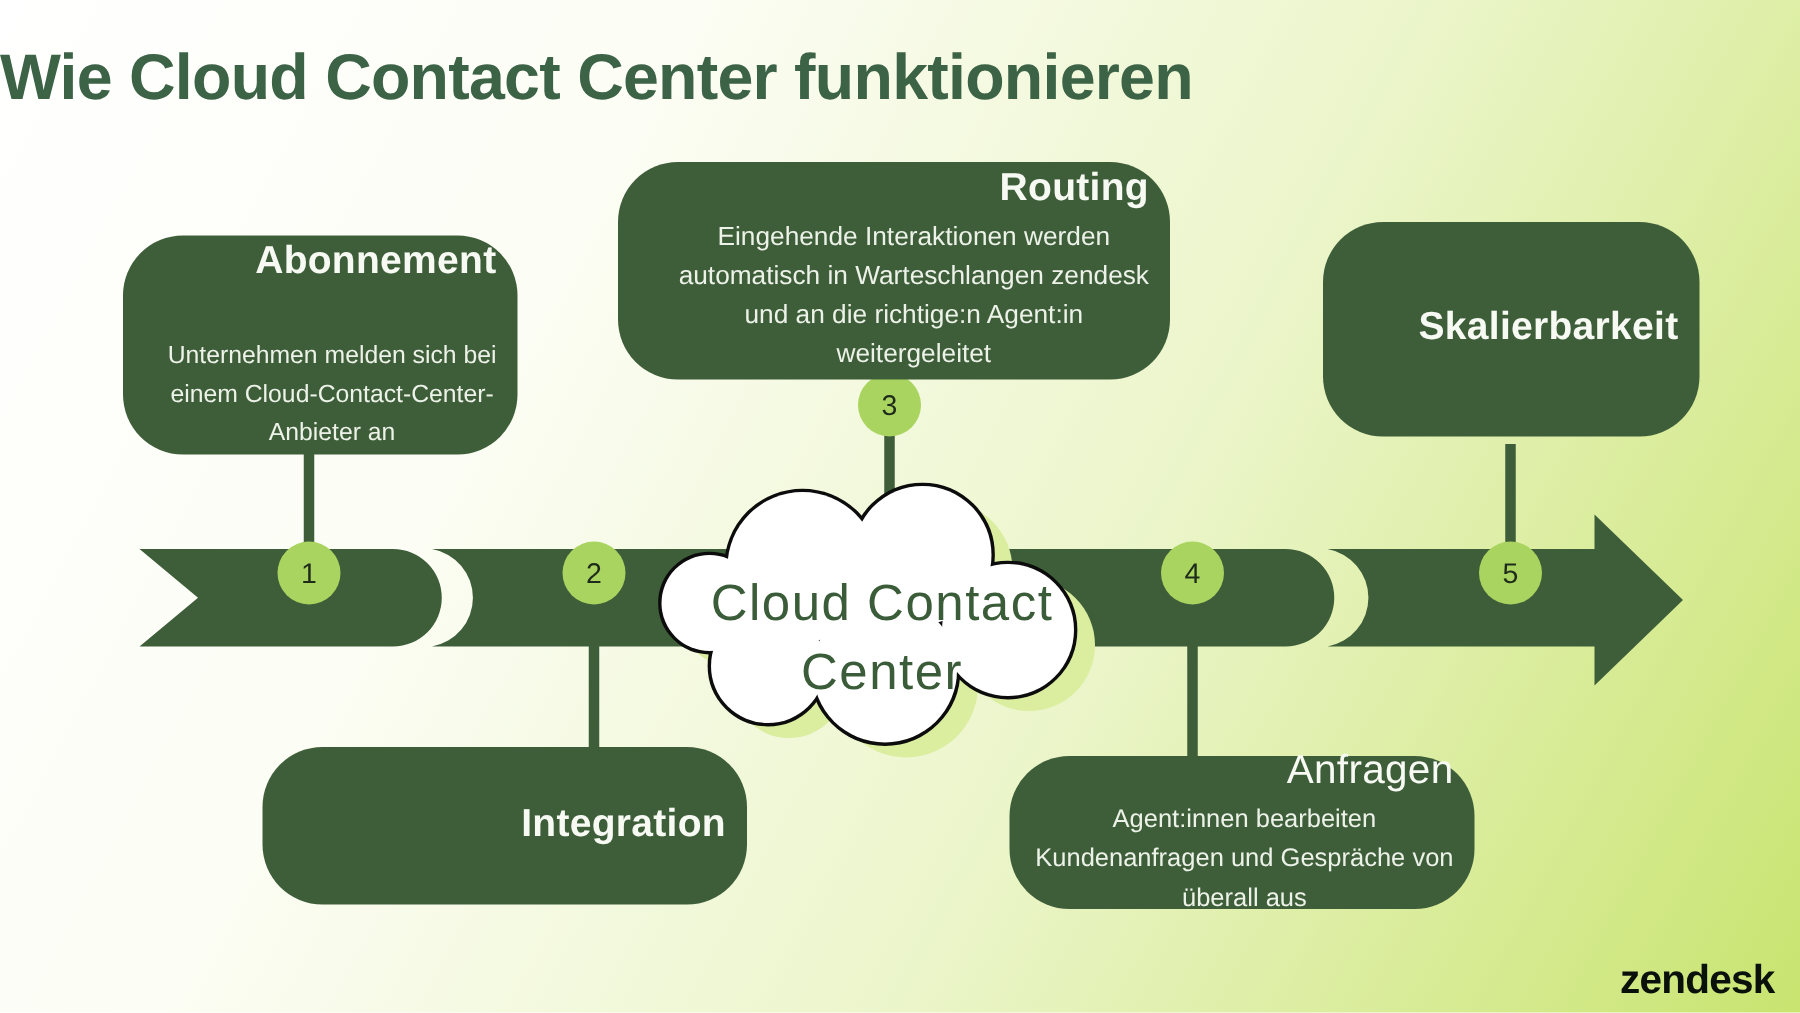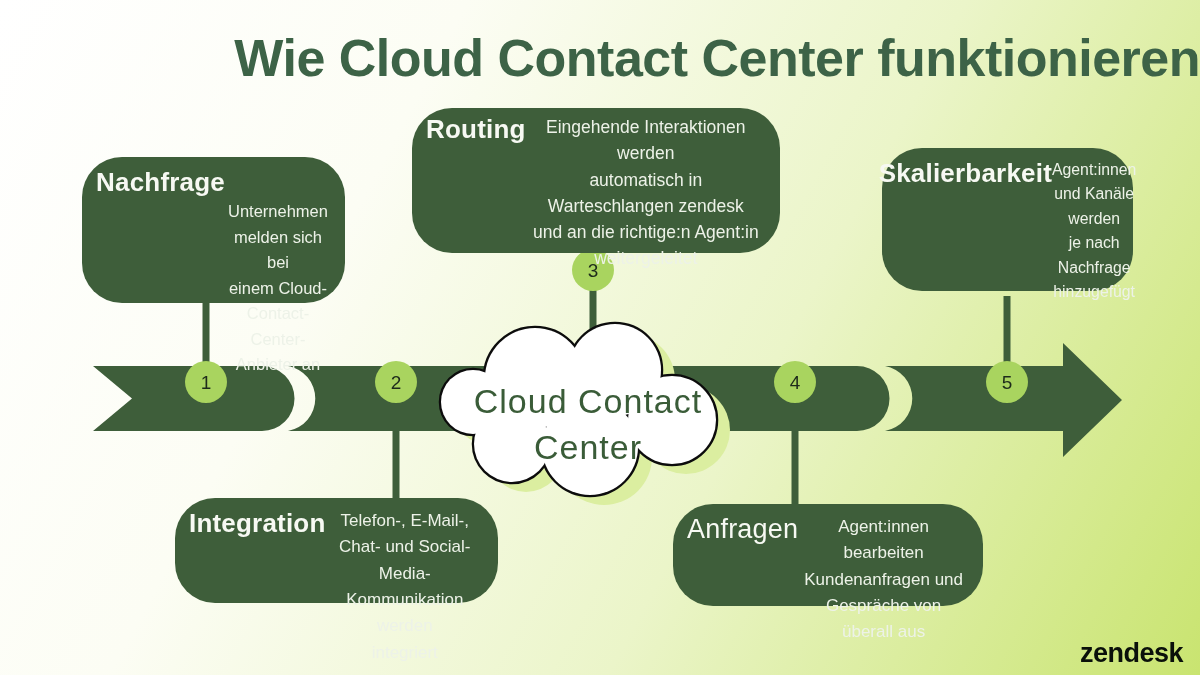--- a/index.html
+++ b/index.html
@@ -5,31 +5,31 @@
   html,body{margin:0;padding:0;}
   .canvas{
     position:relative;
     width:1200px;height:675px;
     overflow:hidden;
     background:linear-gradient(118deg,#ffffff 0%,#fcfdf4 30%,#ebf5c9 62%,#c9e470 100%);
     font-family:"Liberation Sans",sans-serif;
   }
   .title{
     position:absolute;left:0;right:0;top:28px;
-    text-align:right;
-    font-size:52px;font-weight:700;letter-spacing:-0.5px;
+    text-align:left;
+    font-size:43px;font-weight:700;letter-spacing:-0.5px;
     color:#3D6347;
   }
   .diagram-svg{position:absolute;left:0;top:0;width:1200px;height:675px;}
   .step-card{
     position:absolute;
     background:#3E5E3A;
     border-radius:40px;
     color:#EDF2E8;
-    display:flex;flex-direction:row;justify-content:center;align-items:flex-start;
+    display:flex;flex-direction:column;justify-content:center;align-items:flex-end;
     text-align:center;
     box-sizing:border-box;
     padding:10px 14px;
   }
   .step-card h2{
     margin:0 0 4px 0;
     font-size:26px;font-weight:700;color:#F7F9F3;letter-spacing:0.2px;
   }
   .step-card.light-heading h2{font-weight:400;font-size:27px;}
   .step-card p{
@@ -130,45 +130,40 @@
         <circle cx="590" cy="447" r="48"></circle>
       <circle cx="512" cy="444" r="38"></circle>
         <circle cx="473" cy="402" r="32"></circle>
     </g>
 
     <text class="cloud-text" x="588" y="413" text-anchor="middle">Cloud Contact</text>
     <text class="cloud-text" x="588" y="459" text-anchor="middle">Center</text>
   </svg>
 
   <div class="step-card card-abonnement">
-    <h2>Nachfrage</h2>
+    <h2>Abonnement</h2>
     <p>Unternehmen melden sich bei
 einem Cloud-Contact-Center-
 Anbieter an</p>
   </div>
 
   <div class="step-card card-routing">
     <h2>Routing</h2>
     <p>Eingehende Interaktionen werden
 automatisch in Warteschlangen zendesk
 und an die richtige:n Agent:in
 weitergeleitet</p>
   </div>
 
   <div class="step-card card-skalierbarkeit">
     <h2>Skalierbarkeit</h2>
-    <p>Agent:innen und Kanäle werden
-je nach Nachfrage hinzugefügt</p>
   </div>
 
   <div class="step-card card-integration">
     <h2>Integration</h2>
-    <p>Telefon-, E-Mail-, Chat- und Social-
-Media-Kommunikation werden
-integriert</p>
   </div>
 
   <div class="step-card card-anfragen light-heading">
     <h2>Anfragen</h2>
     <p>Agent:innen bearbeiten
 Kundenanfragen und Gespräche von
 überall aus</p>
   </div>
 
   <div class="brand">zendesk</div>

